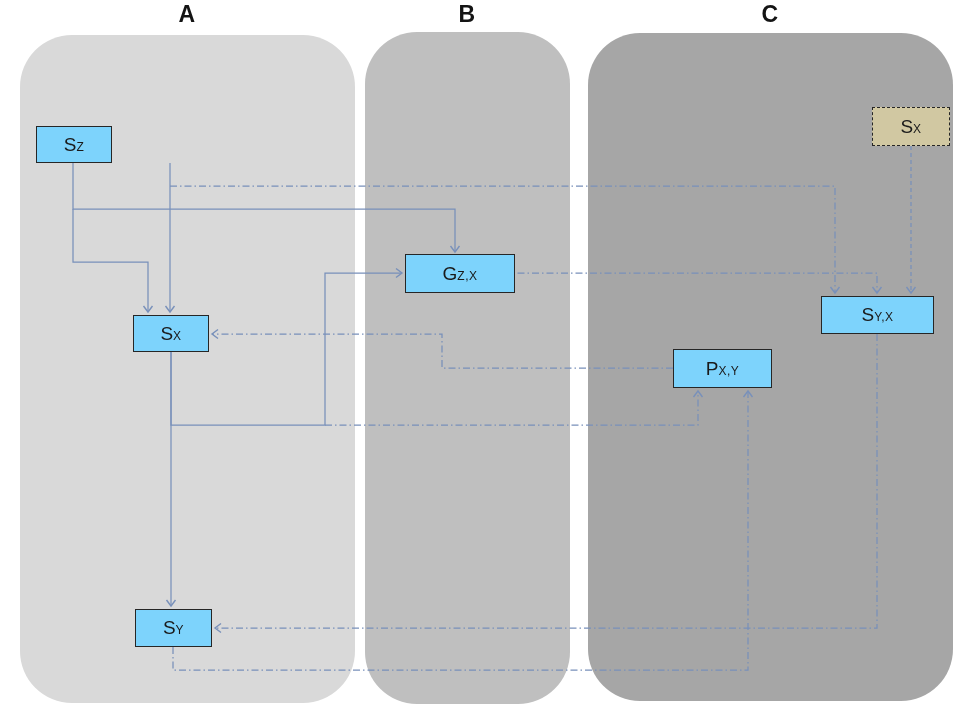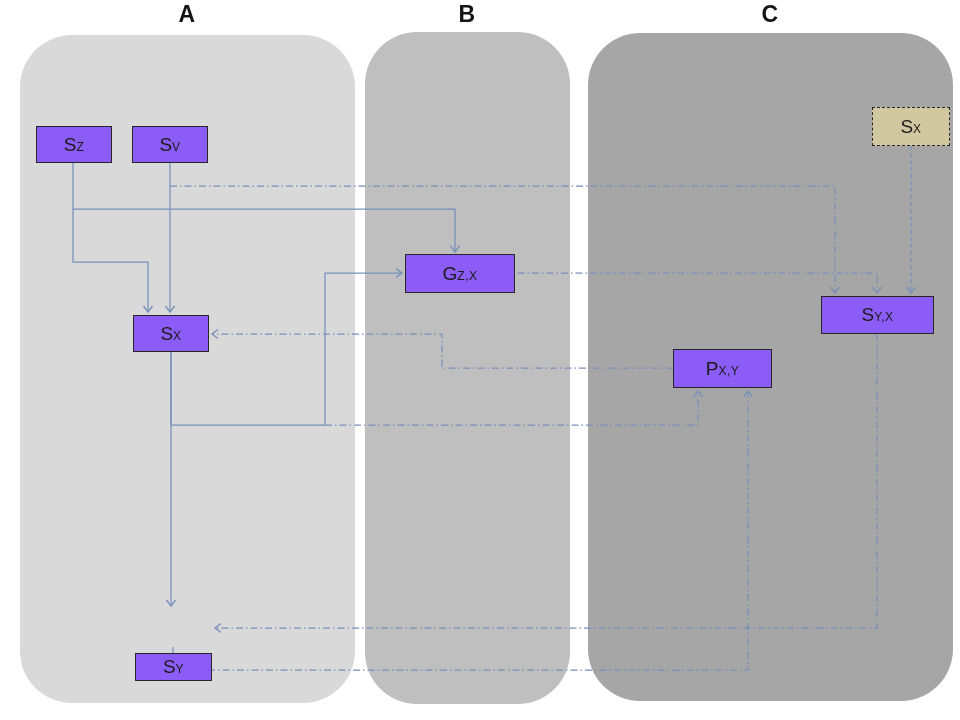--- a/index.html
+++ b/index.html
@@ -8,21 +8,21 @@
     font-family:"Liberation Sans", sans-serif;overflow:hidden;
   }
   .column{position:absolute;border-radius:52px;}
   .col-label{
     position:absolute;top:1px;transform:translateX(-50%);
     font-weight:bold;font-size:23px;color:#141414;letter-spacing:0.5px;
   }
   #edge-layer{position:absolute;left:0;top:0;width:960px;height:720px;pointer-events:none;}
   .node{
     position:absolute;display:flex;align-items:center;justify-content:center;
-    background:#8b5cf6;border:1.4px solid #262626;box-sizing:border-box;
+    background:#7dd3fc;border:1.4px solid #262626;box-sizing:border-box;
     color:#1a1a1a;
   }
   .node .lbl{display:inline;white-space:nowrap;}
   .node .main{font-size:19px;}
   .node .sub{font-size:12px;letter-spacing:0.5px;}
   .node.tan-variant{border-style:dashed;border-width:1.6px;}
 </style>
 </head>
 <body>
 
@@ -59,35 +59,32 @@
       <path d="M218 329.5 L212 334 L218 338.5" fill="none" stroke="#7890ba" stroke-width="1.4"></path>
       <path d="M877 334 L877 628 L215 628" fill="none" stroke="#7890ba" stroke-width="1.25" stroke-dasharray="7 3 1.5 3"></path>
       <path d="M221 623.5 L215 628 L221 632.5" fill="none" stroke="#7890ba" stroke-width="1.4"></path>
       <path d="M173 647 L173 670 L748 670 L748 391" fill="none" stroke="#7890ba" stroke-width="1.25" stroke-dasharray="7 3 1.5 3"></path>
       <path d="M743.5 397 L748 391 L752.5 397" fill="none" stroke="#7890ba" stroke-width="1.4"></path>
     </svg>
 
   <div class="node" style="left: 36px; top: 126px; width: 76px; height: 37px;">
     <span class="lbl"><span class="main">S</span><span class="sub">Z</span></span>
   </div>
-  <div class="node" style="left: 132px; top: 126px; width: 76px; height: 37px;">
-    <span class="lbl"><span class="main">S</span><span class="sub">V</span></span>
-  </div>
   <div class="node" style="left: 133px; top: 315px; width: 76px; height: 37px;">
     <span class="lbl"><span class="main">S</span><span class="sub">X</span></span>
   </div>
   <div class="node" style="left: 405px; top: 254px; width: 110px; height: 39px;">
     <span class="lbl"><span class="main">G</span><span class="sub">Z,X</span></span>
   </div>
   <div class="node" style="left: 673px; top: 349px; width: 99px; height: 39px;">
     <span class="lbl"><span class="main">P</span><span class="sub">X,Y</span></span>
   </div>
   <div class="node" style="left: 821px; top: 296px; width: 113px; height: 38px;">
     <span class="lbl"><span class="main">S</span><span class="sub">Y,X</span></span>
   </div>
-  <div class="node" style="left: 135px; top: 609px; width: 77px; height: 28px; margin-top: 44px;">
+  <div class="node" style="left: 135px; top: 609px; width: 77px; height: 38px;">
     <span class="lbl"><span class="main">S</span><span class="sub">Y</span></span>
   </div>
   <div class="node tan-variant" style="left: 872px; top: 107px; width: 78px; height: 39px; background: rgb(209, 200, 162);">
     <span class="lbl"><span class="main">S</span><span class="sub">X</span></span>
   </div>
 
 </div>
 
 </body></html>

